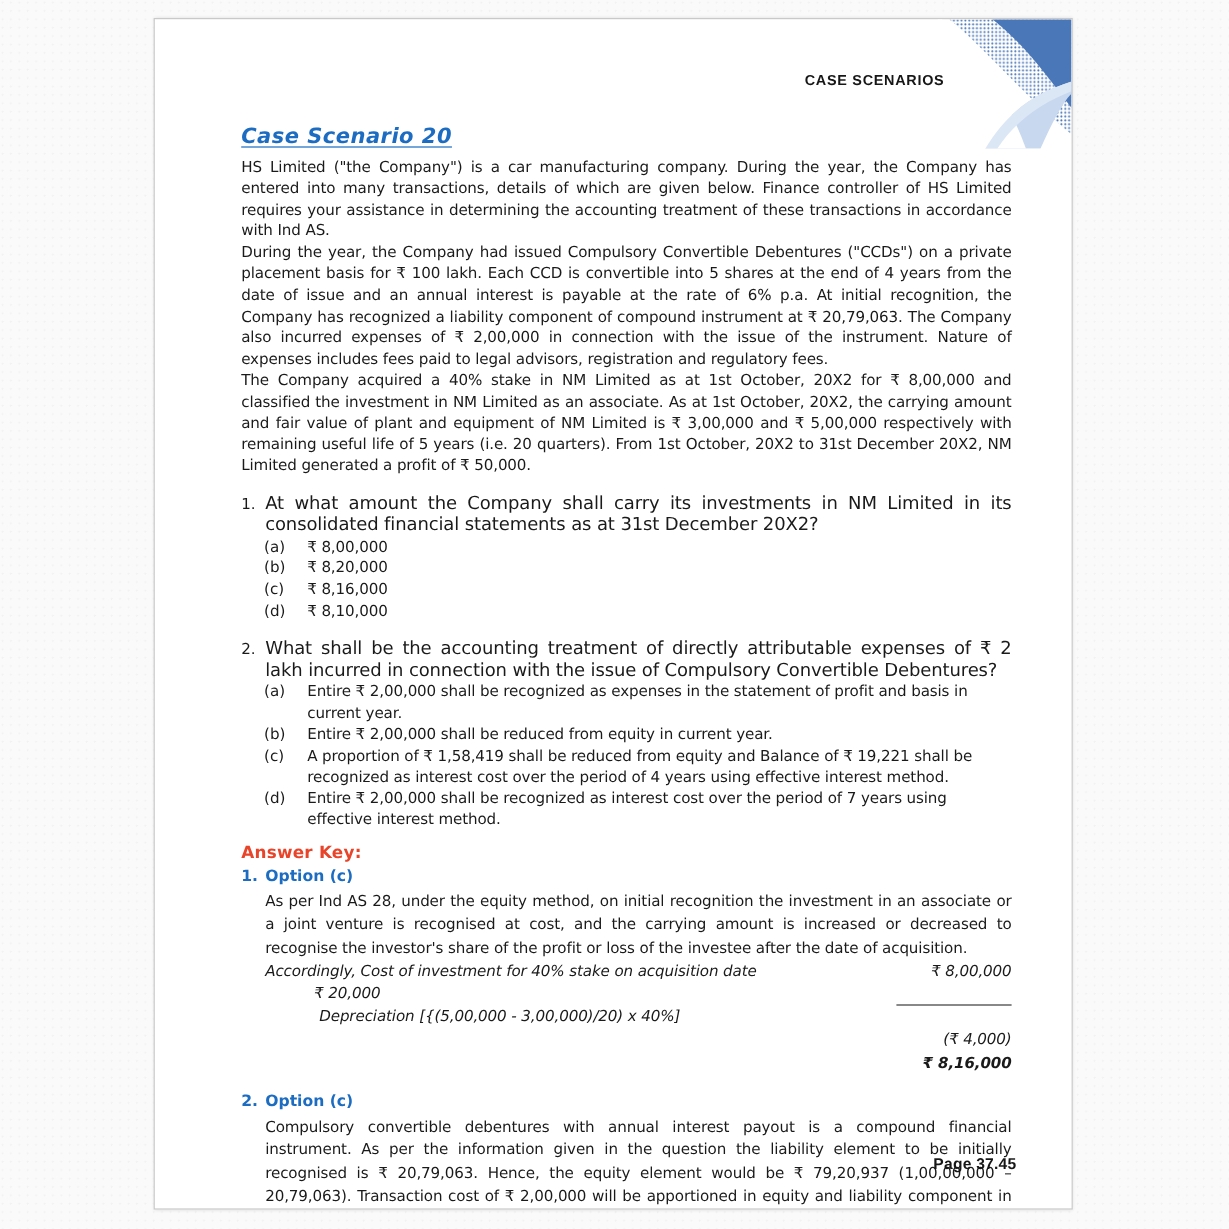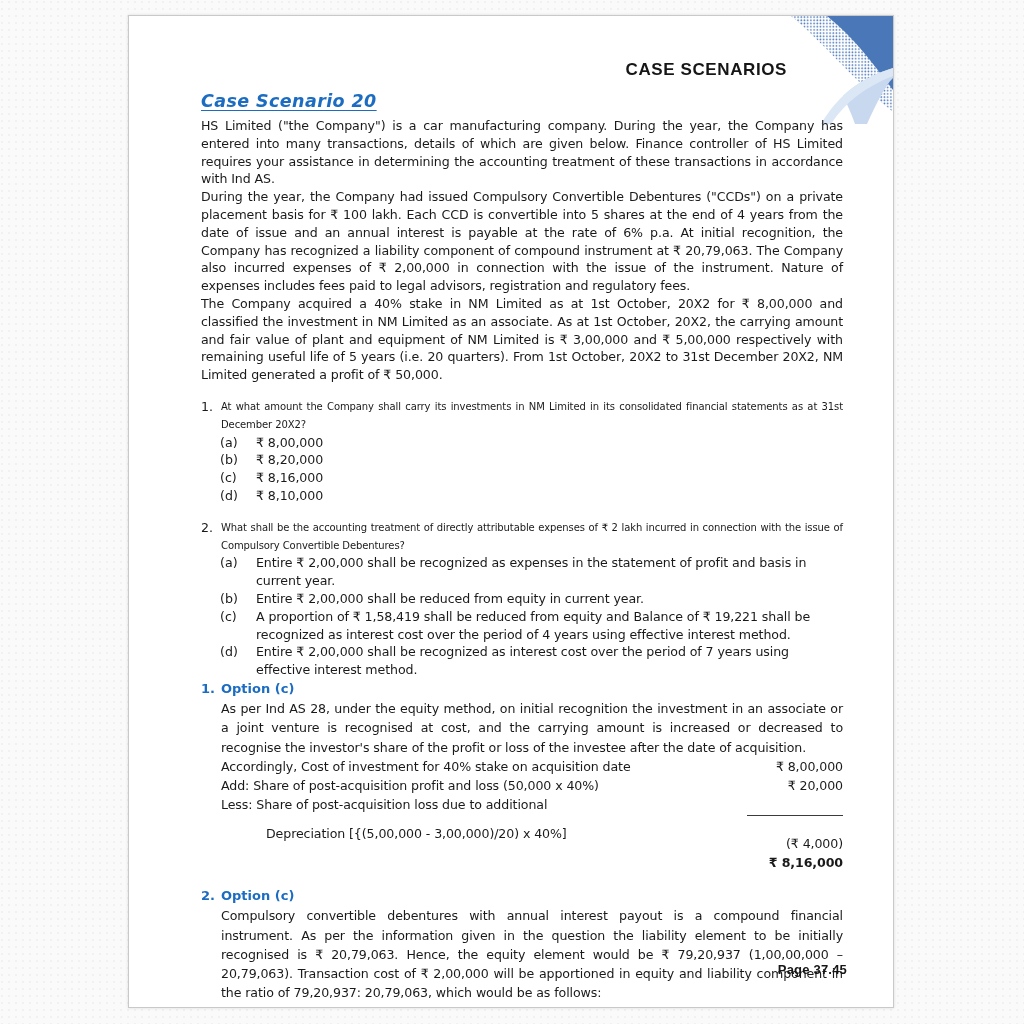--- a/index.html
+++ b/index.html
@@ -46,33 +46,33 @@
     pointer-events: none;
   }
   .corner svg { display: block; }
 
   
   .rh {
     position: absolute;
     right: 106px;
     top: 44px;
     font-family: "Liberation Sans", sans-serif;
-    font-size: 17px;
+    font-size: 12px;
     font-weight: bold;
     letter-spacing: 0.6px;
     color: #161616;
     white-space: nowrap;
     margin-left: 28px;
   }
 
   
   .content {
     position: absolute;
     left: 72px;
-    top: 75px;
+    top: 88px;
     width: 642px;
   }
 
   .scenario-title {
     font-family: "DejaVu Sans", sans-serif;
     font-size: 17.5px;
     font-weight: bold;
     font-style: italic;
     color: #1c6dc1;
     letter-spacing: 0.4px;
@@ -97,21 +97,21 @@
     width: 20px;
     flex: 0 0 20px;
     font-family: "DejaVu Sans", sans-serif;
     font-size: 12.6px;
     line-height: 17.8px;
     color: #1a1a1a;
   }
   .q-text {
     flex: 1 1 auto;
     font-family: "DejaVu Sans", sans-serif;
-    font-size: 10px;
+    font-size: 15px;
     line-height: 17.8px;
     color: #1a1a1a;
     text-align: justify;
     letter-spacing: -0.1px;
   }
   .opts { margin: 0; padding: 0; list-style: none; }
   .opt { display: flex; margin-left: 19px; }
   .opt-key {
     flex: 0 0 36px;
     font-family: "DejaVu Sans", sans-serif;
@@ -153,21 +153,22 @@
     font-family: "DejaVu Sans", sans-serif;
     font-size: 12.6px;
     line-height: 19.3px;
     color: #1a1a1a;
     letter-spacing: -0.1px;
   }
   .ak-body.justified { text-align: justify; }
   .ak-row {
     display: flex;
     justify-content: space-between;
-    align-items: center;
+    align-items: flex-start;
+    font-style: italic;
   }
   .ak-row .lbl { flex: 1 1 auto; }
   .ak-row .amt {
     flex: 0 0 auto;
     text-align: right;
     min-width: 96px;
     white-space: nowrap;
   }
   .ak-row .amt.ruled {
     border-top: 1.3px solid #3b3b3b;
@@ -271,39 +272,35 @@
       <div class="opt">
         <div class="opt-key">(c)</div>
         <div class="opt-val">A proportion of ₹ 1,58,419 shall be reduced from equity and Balance of ₹ 19,221 shall be recognized as interest cost over the period of 4 years using effective interest method.</div>
       </div>
       <div class="opt">
         <div class="opt-key">(d)</div>
         <div class="opt-val">Entire ₹ 2,00,000 shall be recognized as interest cost over the period of 7 years using effective interest method.</div>
       </div>
     </div>
 
+    <div class="answer-key-title">Answer Key:</div>
 
     <div class="ak-item">
       <div class="ak-head">
         <span class="n">1.</span>
         <span>Option (c)</span>
       </div>
       <div class="ak-body justified">As per Ind AS 28, under the equity method, on initial recognition the investment in an associate or a joint venture is recognised at cost, and the carrying amount is increased or decreased to recognise the investor's share of the profit or loss of the investee after the date of acquisition.</div>
       <div class="ak-body">
         <div class="ak-row">
           <span class="lbl">Accordingly,  Cost of investment for 40% stake on acquisition date</span>
           <span class="amt">₹ 8,00,000</span>
         </div>
         <div class="ak-row">
-          <span class="lbl">Add: Share of post-acquisition profit and loss (50,000 x 40%)</span>
           <span class="amt">₹ 20,000</span>
-        </div>
-        <div class="ak-row">
-          <span class="lbl">Less: Share of post-acquisition loss due to additional</span>
-          <span class="amt"></span>
         </div>
         <div class="ak-row">
           <span class="lbl ak-indent">Depreciation [{(5,00,000 - 3,00,000)/20) x 40%]</span>
           <span class="amt ruled">(₹ 4,000)</span>
         </div>
         <div class="ak-row">
           <span class="lbl"></span>
           <span class="amt total">₹ 8,16,000</span>
         </div>
       </div>

